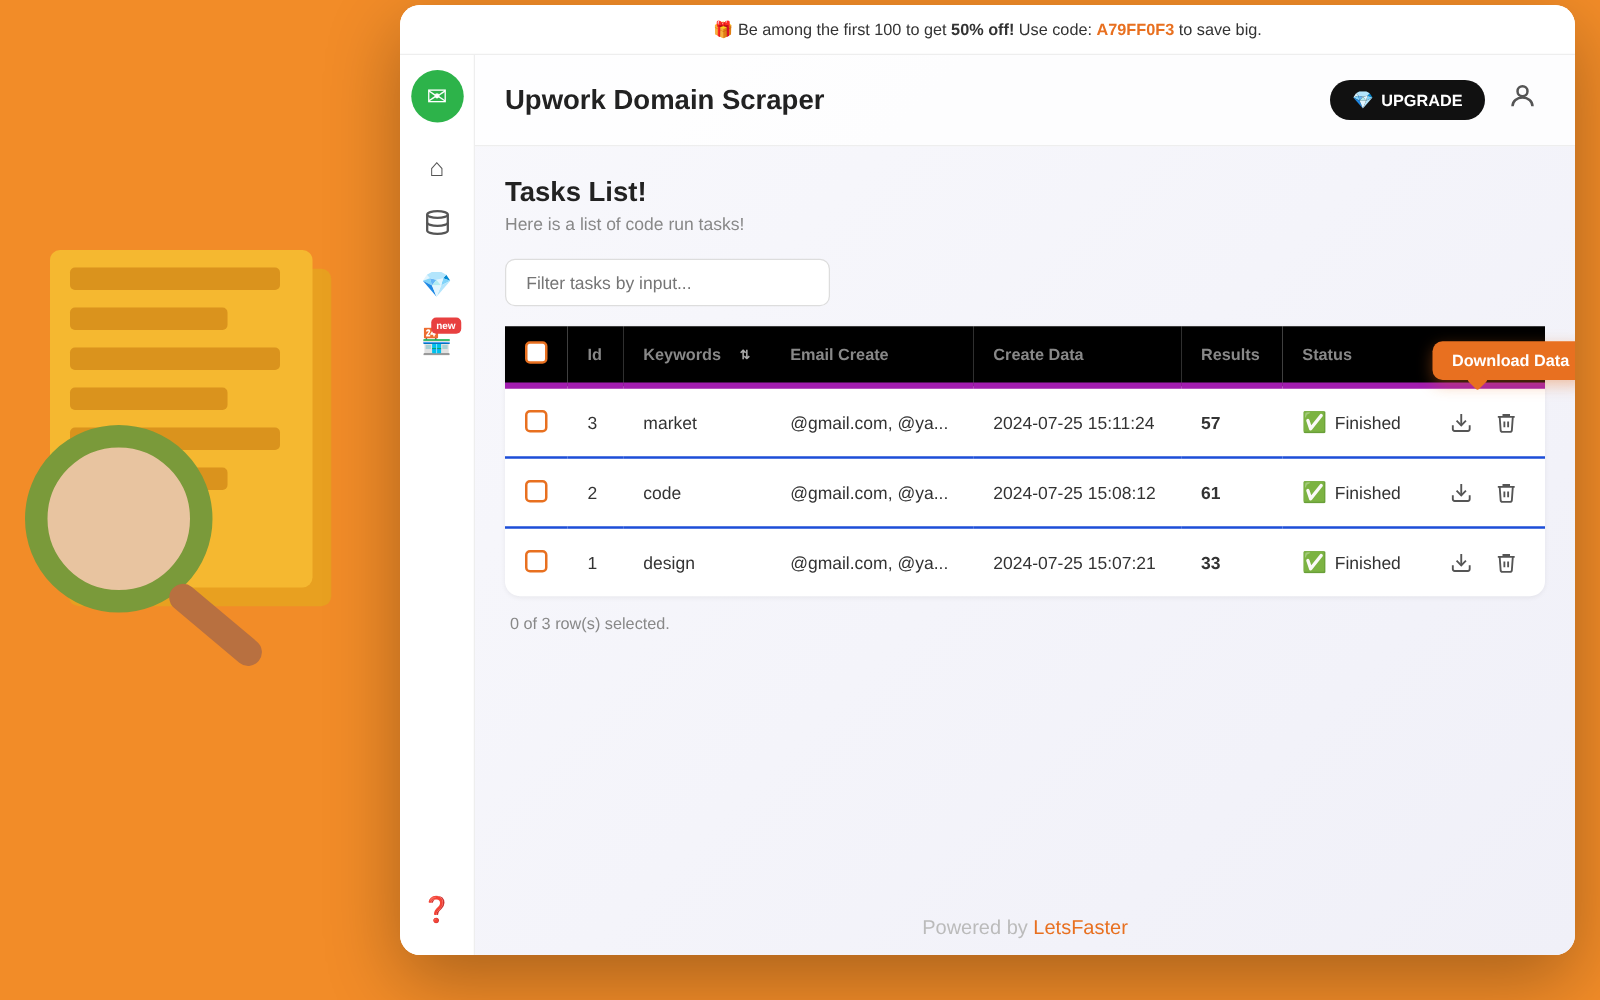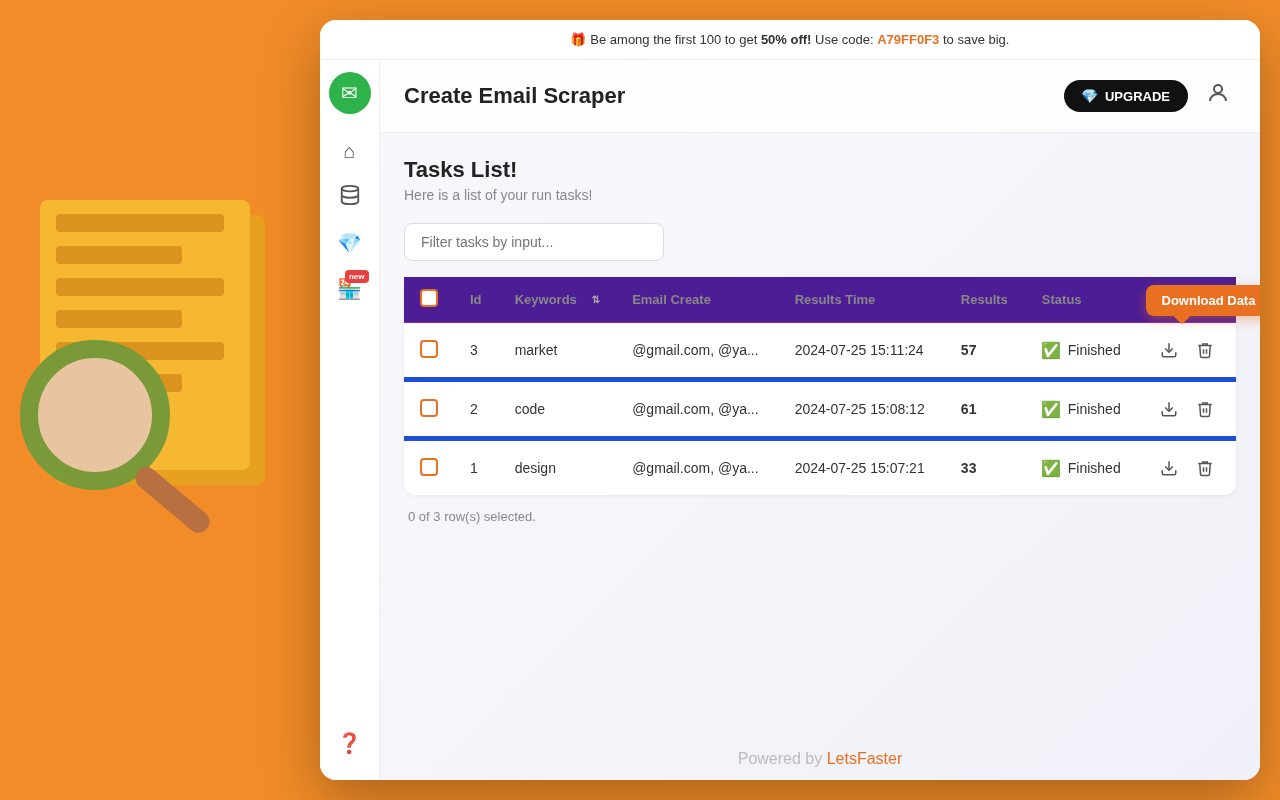--- a/index.html
+++ b/index.html
@@ -89,21 +89,21 @@
       background: #B87040;
       border-radius: 11px;
       transform: rotate(40deg);
       transform-origin: left center;
     }
 
     
     .app-window {
       position: absolute;
       left: 320px;
-      top: 20px;
+      top: 4px;
       width: 940px;
       height: 760px;
       background: #fff;
       border-radius: 16px;
       overflow: hidden;
       box-shadow: 0 20px 60px rgba(0,0,0,0.3);
       display: flex;
       flex-direction: column;
     }
 
@@ -287,29 +287,29 @@
       overflow: visible;
       box-shadow: 0 1px 4px rgba(0,0,0,0.06);
     }
 
     .tasks-table th {
       text-align: left;
       padding: 12px 16px;
       font-size: 13px;
       font-weight: 600;
       color: #888;
-      border-bottom: 1px solid #a21caf;
-      background: #4c1d95;
+      border-bottom: 5px solid #a21caf;
+      background: #000000;
     }
 
     .tasks-table td {
       padding: 14px 16px;
       font-size: 14px;
       color: #333;
-      border-bottom: 5px solid #1d4ed8;
+      border-bottom: 2px solid #1d4ed8;
     }
 
     .tasks-table tr:last-child td { border-bottom: none; }
 
     .checkbox-cell {
       width: 36px;
       text-align: center;
     }
 
     .custom-checkbox {
@@ -516,57 +516,57 @@
       <div class="sidebar-bottom">
         <div class="sidebar-item">
           <span>❓</span>
         </div>
       </div>
     </div>
 
     <div class="main-content">
 
       <div class="app-header">
-        <span class="app-title">Create Email Scraper</span>
+        <span class="app-title">Upwork Domain Scraper</span>
         <button class="upgrade-btn">
           <span class="upgrade-diamond">💎</span>
           <span>UPGRADE</span>
         </button>
         <button class="user-icon-btn">
           <span>
             <svg width="24" height="24" viewBox="0 0 24 24" fill="none" stroke="#555" stroke-width="2">
               <circle cx="12" cy="8" r="4"></circle>
               <path d="M4 20c0-4 3.58-7 8-7s8 3 8 7"></path>
             </svg>
           </span>
         </button>
       </div>
 
       <div class="page-content">
         <h1 class="page-title">Tasks List!</h1>
-        <p class="page-subtitle">Here is a list of your run tasks!</p>
+        <p class="page-subtitle">Here is a list of code run tasks!</p>
 
         <input class="filter-input" type="text" placeholder="Filter tasks by input..." style="">
 
         <div class="table-wrapper">
           <table class="tasks-table">
             <thead>
               <tr>
                 <th class="checkbox-cell">
                   <span class="custom-checkbox"></span>
                 </th>
                 <th>Id</th>
                 <th>
                   <div class="keywords-header">
                     <span>Keywords</span>
                     <span class="sort-icon">⇅</span>
                   </div>
                 </th>
                 <th>Email Create</th>
-                <th>Results Time</th>
+                <th>Create Data</th>
                 <th>Results</th>
                 <th>Status</th>
                 <th>Action</th>
               </tr>
             </thead>
             <tbody id="table-body">
 
             <tr>
       <td class="checkbox-cell">
         <span class="custom-checkbox"></span>

